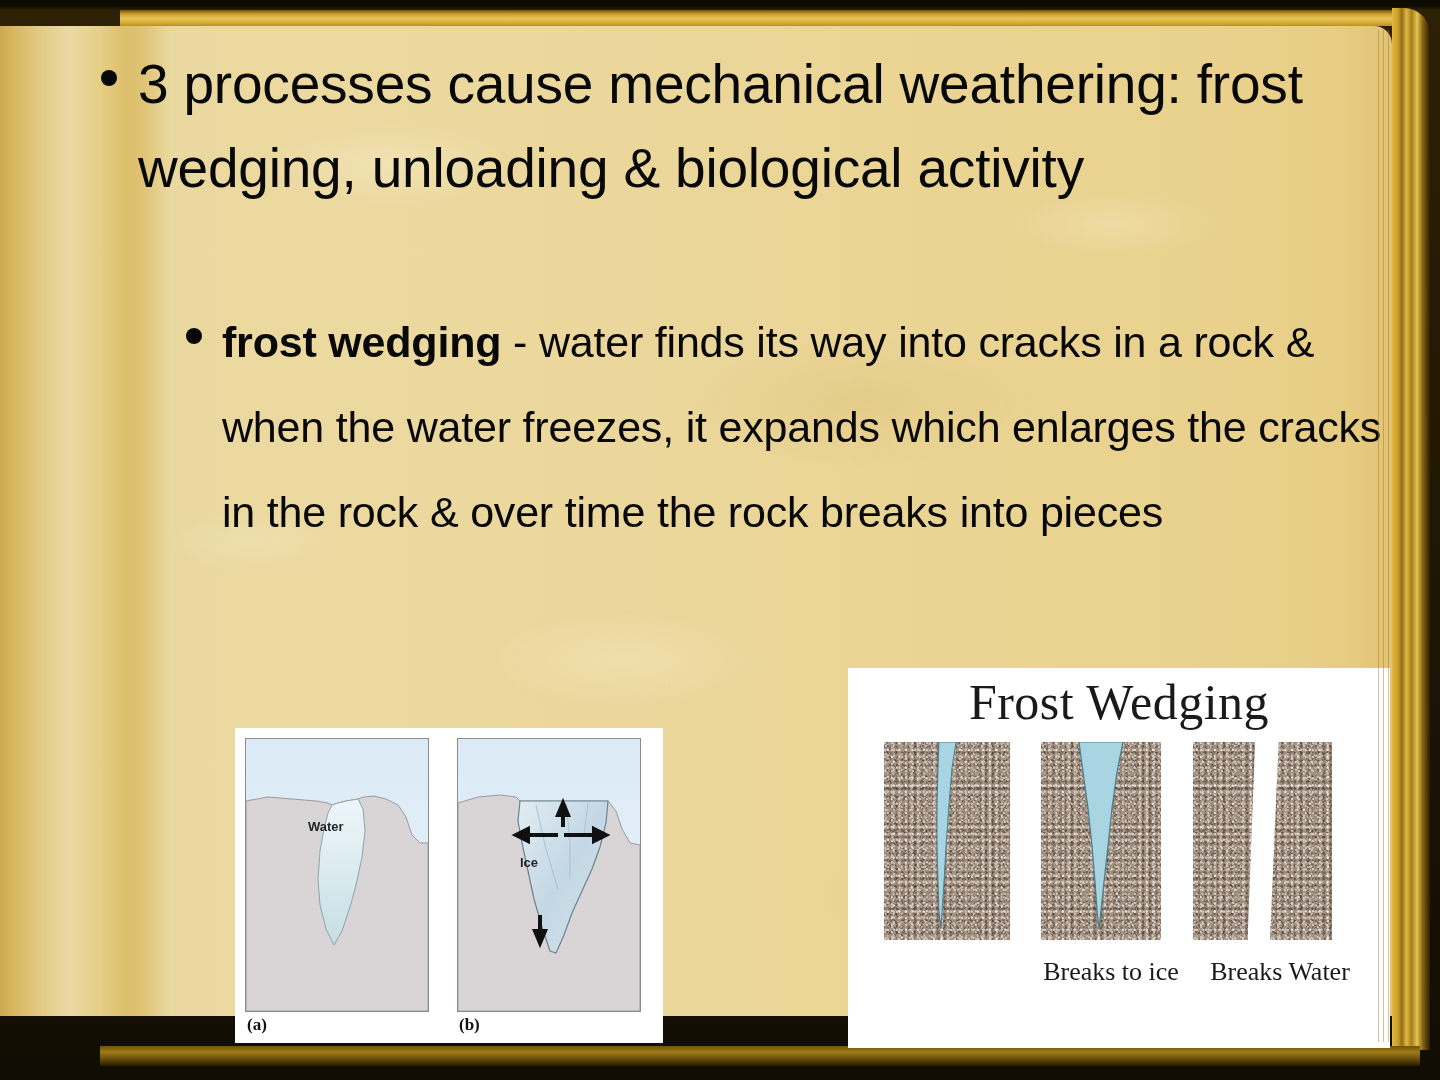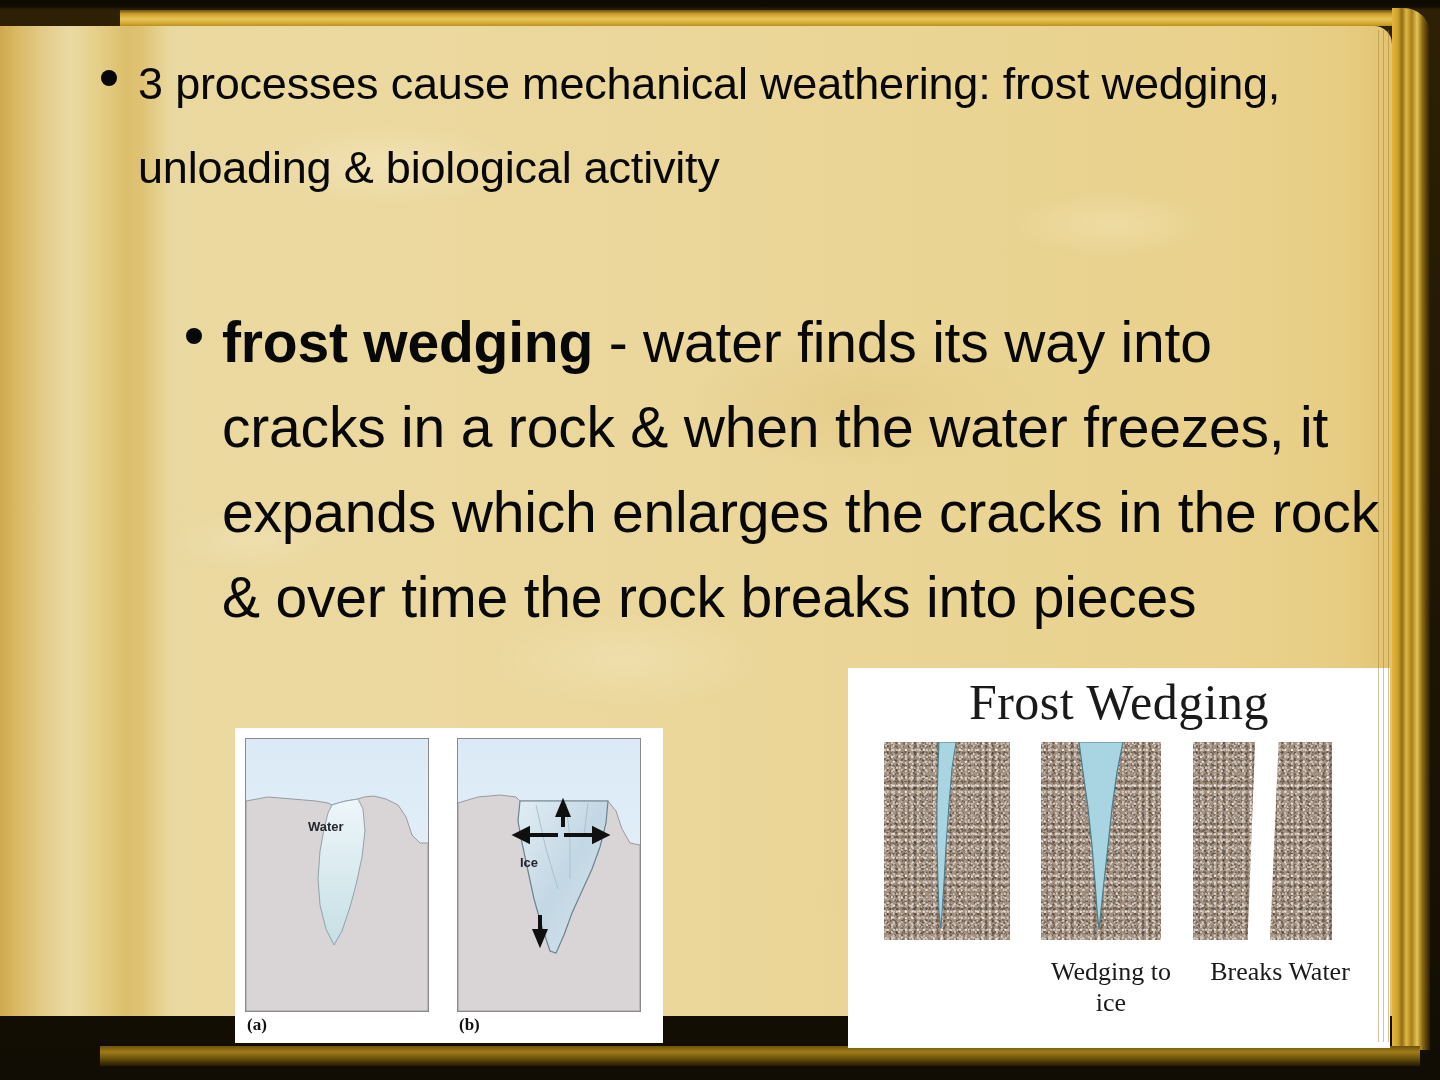--- a/index.html
+++ b/index.html
@@ -111,41 +111,41 @@
     left: 0; top: 0;
     width: 1392px;
     z-index: 5;
   }
 
   .bullet-l1 {
     position: relative;
     margin: 0;
     padding: 0 0 0 138px;
     color: #080808;
-    font-size: 45px;
+    font-size: 55px;
     line-height: 84px;
     letter-spacing: -0.2px;
     font-weight: 400;
   }
   .bullet-l1 .dot {
     position: absolute;
     left: 101px;
     top: 28px;
     width: 16px;
     height: 16px;
     background: #080808;
     border-radius: 50%;
   }
 
   .bullet-l2 {
     position: relative;
     margin: 0;
     padding: 0 4px 0 222px;
     color: #080808;
-    font-size: 57px;
+    font-size: 43px;
     line-height: 85px;
     letter-spacing: -0.2px;
     font-weight: 400;
   }
   .bullet-l2 .dot {
     position: absolute;
     left: 186px;
     top: 28px;
     width: 16px;
     height: 16px;
@@ -358,17 +358,17 @@
 
     <div class="rockbox r2">
       <svg width="120" height="198" viewBox="0 0 120 198" style="position:absolute;left:0;top:0;">
         <path d="M38,0 L82,0 L76,30 L71,66 L67,104 L63,140 L60,168 L58,188 L56,168 L54,140 L51,104 L47,66 L42,30 Z" fill="#a9d5e2" stroke="#4a7d8c" stroke-width="1.2"></path>
       </svg>
     </div>
 
     <div class="rockbox r3" style="clip-path: polygon(0 0, 100% 0, 88% 100%, 0 100%);"></div>
     <div class="rockbox r4" style="clip-path: polygon(14% 0, 100% 0, 100% 100%, 0 100%);"></div>
 
-    <div class="fr-cap c2">Wedging to ice</div>
+    <div class="fr-cap c2">Breaks to ice</div>
     <div class="fr-cap c3">Breaks Water</div>
   </div>
 
 </div>
 
 </body></html>

